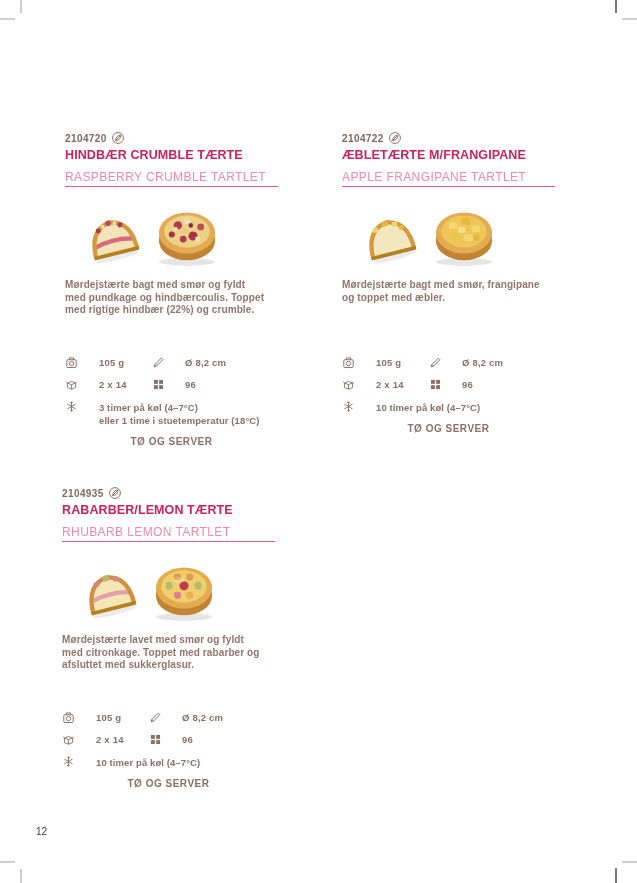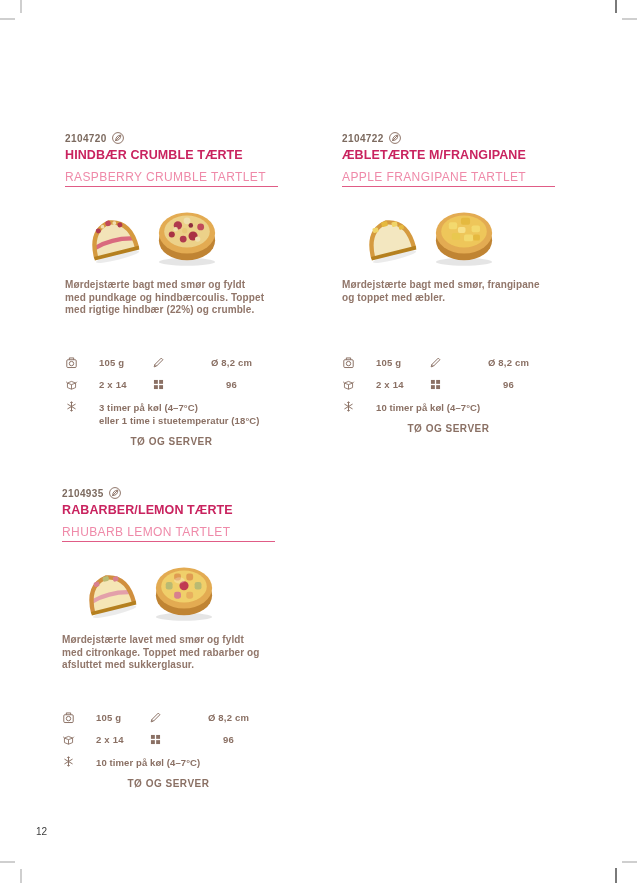--- a/index.html
+++ b/index.html
@@ -25,21 +25,21 @@
 
   .desc{position:absolute;top:146px;left:0;width:202px;font-size:10px;line-height:12.5px;font-weight:bold;letter-spacing:0.1px;color:#91766a;}
 
   .specs{position:absolute;top:223px;left:0;width:213px;color:#8a7064;}
   .spec-row{display:flex;align-items:flex-start;margin-bottom:9px;}
   .sc-icon{width:34px;flex:none;}
   .sc-icon svg{width:13px;height:13px;display:block;color:#8a7064;}
   .sc-val{width:53px;flex:none;font-size:9.5px;font-weight:bold;letter-spacing:0.2px;padding-top:1px;}
   .sc-icon2{width:33px;flex:none;}
   .sc-icon2 svg{width:13px;height:13px;display:block;color:#8a7064;}
-  .sc-val2{flex:1;font-size:9.5px;font-weight:bold;letter-spacing:0.2px;padding-top:1px;text-align:center;}
+  .sc-val2{flex:1;font-size:9.5px;font-weight:bold;letter-spacing:0.2px;padding-top:1px;}
   .defrost{flex:1;font-size:9.5px;font-weight:bold;letter-spacing:0.1px;line-height:13px;padding-top:1px;}
   .defrost div:empty{display:none;}
   .serve{margin-top:7px;font-size:10px;font-weight:bold;letter-spacing:0.5px;text-align:center;}
 
   .page-num{position:absolute;left:36px;top:826px;font-size:10px;color:#3c3c3c;}
   .hidden-defs{position:absolute;width:0;height:0;overflow:hidden;}
 </style>
 </head>
 <body>
 

